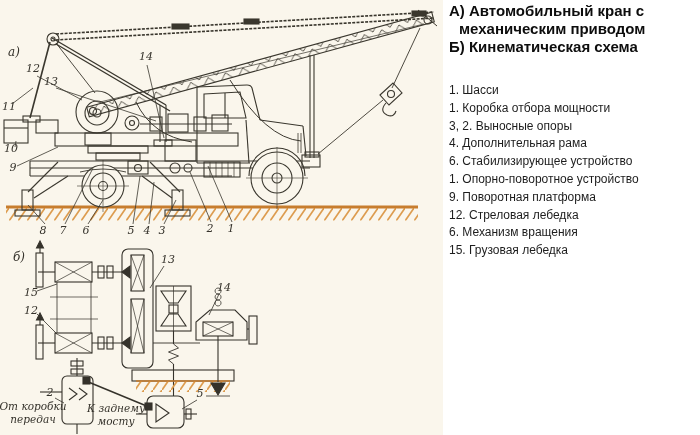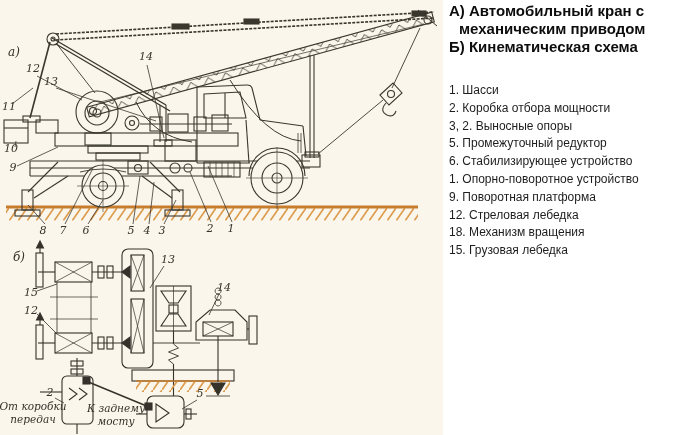--- a/index.html
+++ b/index.html
@@ -355,23 +355,23 @@
 </svg>
 
 <div class="legend">
   <div class="legend-title">
     <div>А) Автомобильный кран с</div>
     <div class="indent">механическим приводом</div>
     <div>Б) Кинематическая схема</div>
   </div>
   <div class="legend-list">
     <div class="li">1. Шасси</div>
-    <div class="li">2. Коробка отбора мощности</div>
+    <div class="li">1. Коробка отбора мощности</div>
     <div class="li">3, 2. Выносные опоры</div>
-    <div class="li">5. Промежуточный редуктор</div>
+    <div class="li">4. Дополнительная рама</div>
     <div class="li">6. Стабилизирующее устройство</div>
     <div class="li">1. Опорно-поворотное устройство</div>
     <div class="li">9. Поворотная платформа</div>
     <div class="li">12. Стреловая лебедка</div>
-    <div class="li">18. Механизм вращения</div>
+    <div class="li">6. Механизм вращения</div>
     <div class="li">15. Грузовая лебедка</div>
   </div>
 </div>
 
 </body></html>

